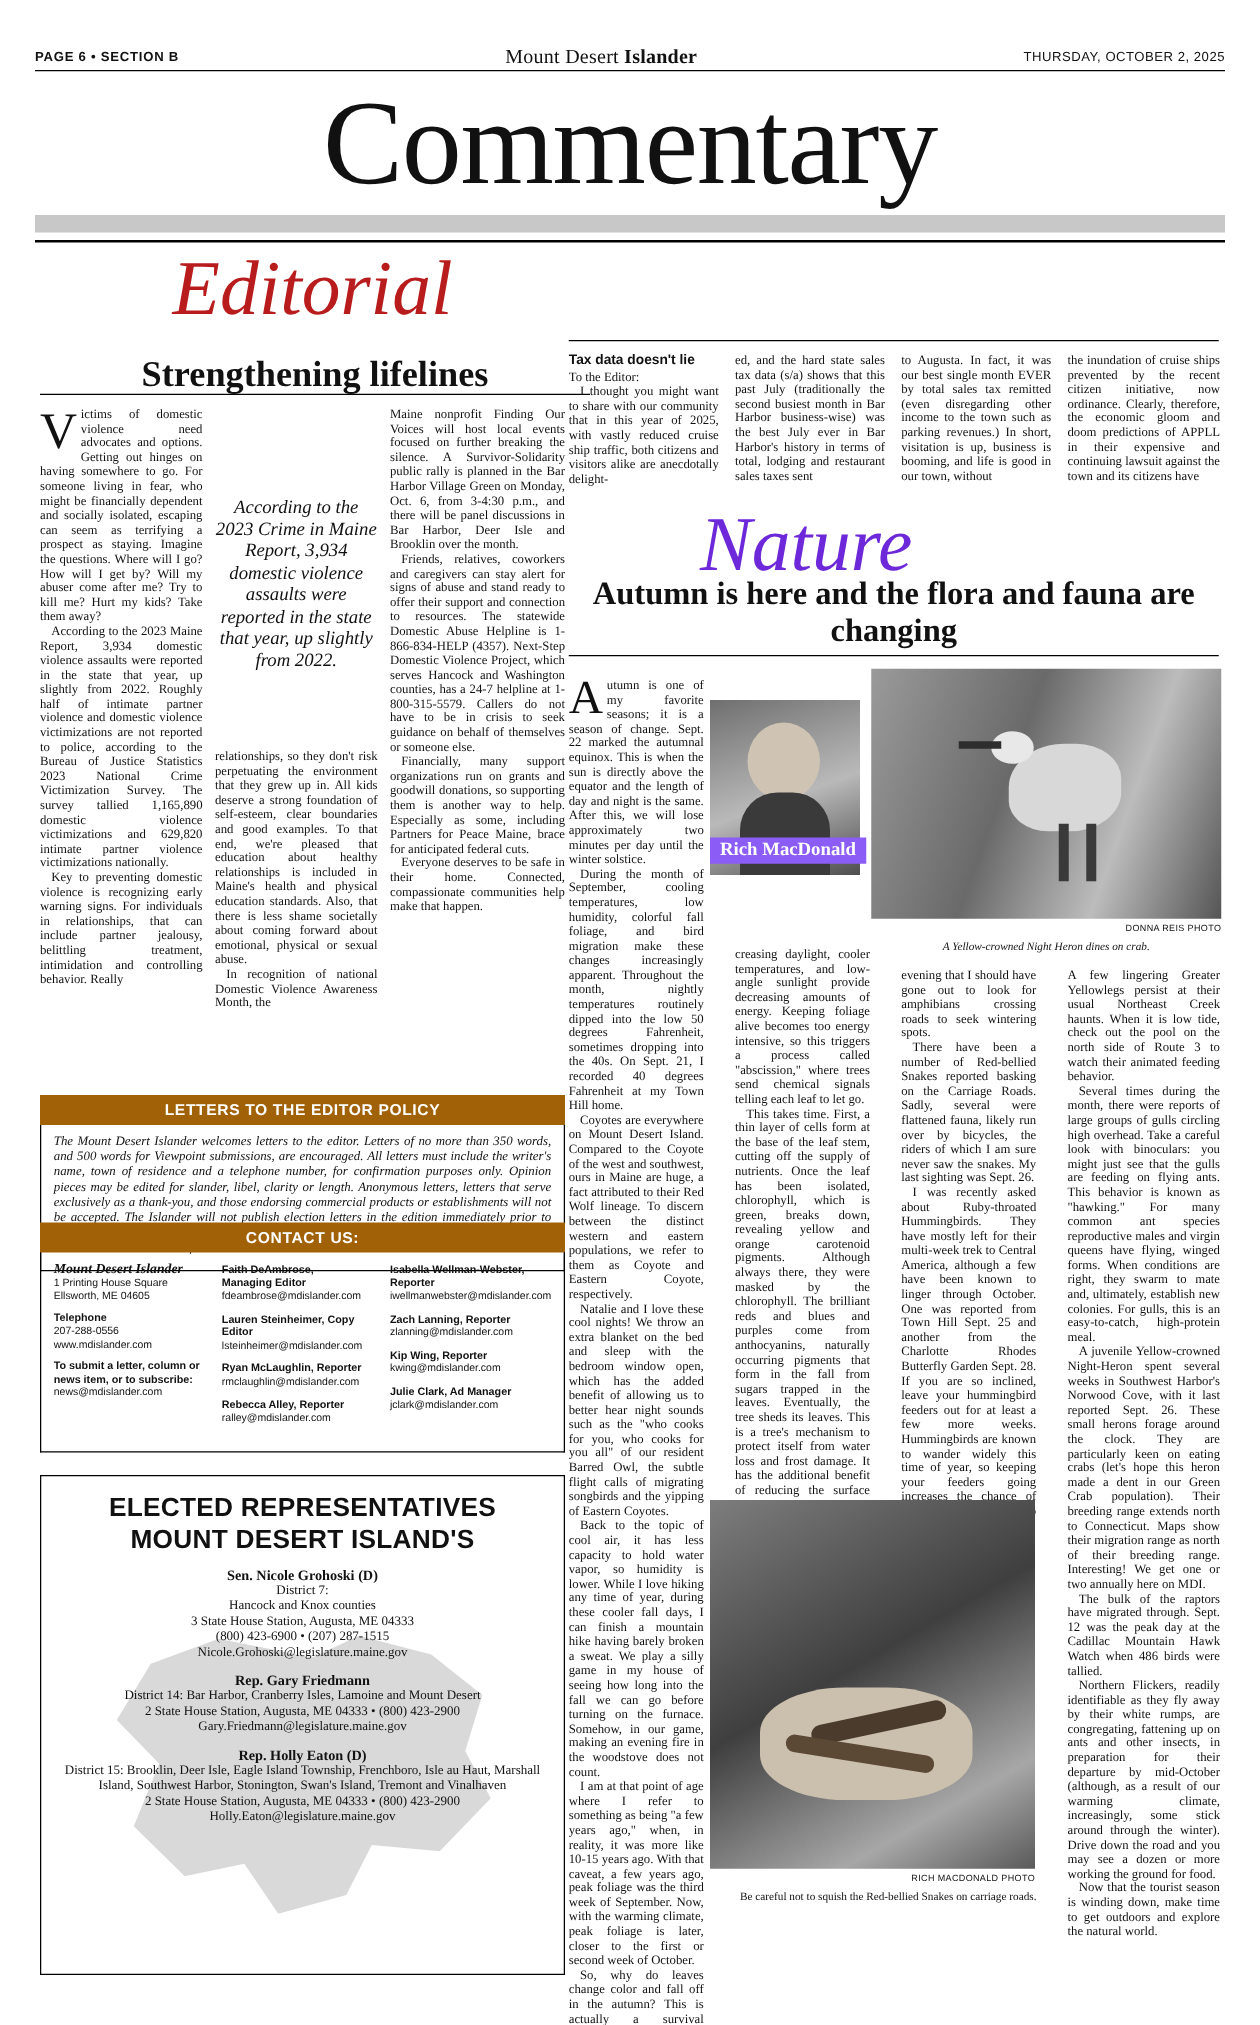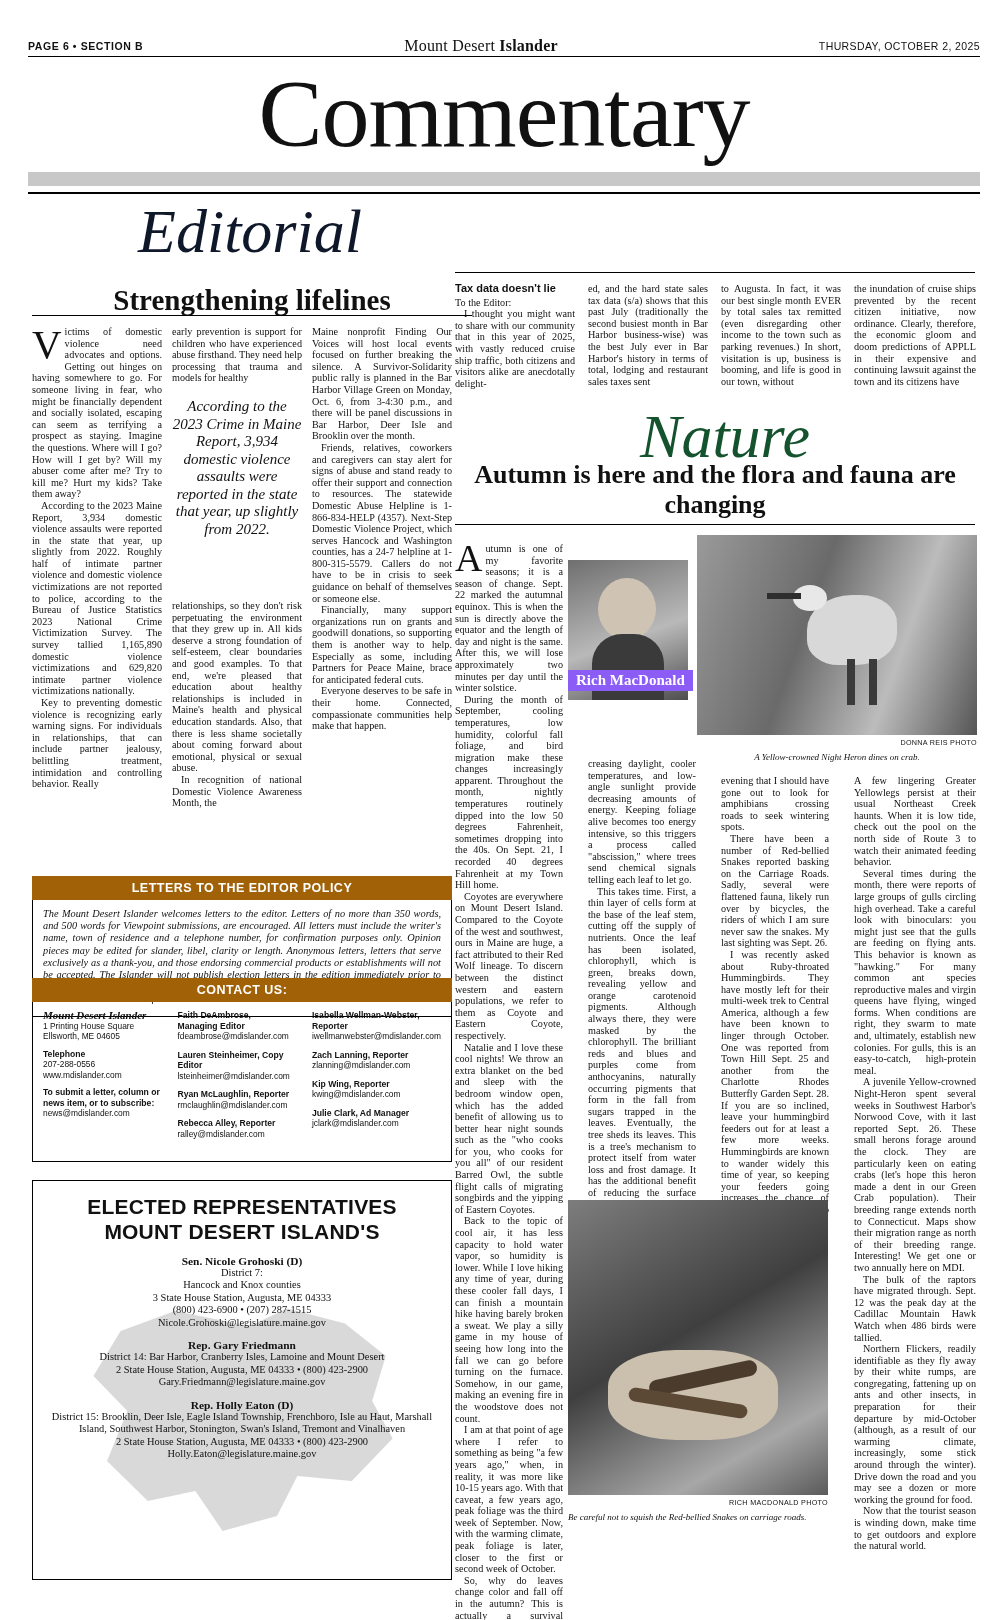--- a/index.html
+++ b/index.html
@@ -32,21 +32,21 @@
   .rule-2{position:absolute;left:28px;right:28px;top:192px;border-top:2px solid #000;}
 
   
   .col{position:absolute;font-size:10.2px;line-height:11.6px;text-align:justify;}
   .col p{margin:0;text-indent:9px;}
   .col p.noind{text-indent:0;}
 
   
   .editorial-word{
     position:absolute;left:100px;top:200px;width:300px;text-align:center;
-    font-style:italic;font-size:62px;color:#0f172a;line-height:1;
+    font-style:italic;font-size:62px;color:#b91c1c;line-height:1;
   }
   .editorial-hl{
     position:absolute;left:52px;top:285px;width:400px;text-align:center;
     font-size:29px;font-weight:bold;line-height:1.05;
   }
   .ed-rule{position:absolute;left:32px;top:315px;width:440px;border-top:1px solid #000;}
 
   .dropcap{float:left;font-size:41px;line-height:34px;padding-right:3px;margin-top:1px;font-weight:normal;}
 
   .pullquote{
@@ -57,22 +57,22 @@
   
   .letters-word{
     position:absolute;left:560px;top:198px;width:330px;text-align:center;
     font-style:italic;font-size:62px;color:#9a9a9a;line-height:1;
   }
   .let-rule{position:absolute;left:455px;top:272px;width:520px;border-top:1px solid #000;}
   .letter-head{font-family:"Liberation Sans",sans-serif;font-weight:bold;font-size:11px;margin-bottom:2px;}
 
   
   .nature-word{
-    position:absolute;left:560px;top:405px;width:330px;text-align:center;
-    font-style:italic;font-size:62px;color:#14532d;line-height:1;
+    position:absolute;left:560px;top:405px;width:330px;
+    font-style:italic;font-size:62px;color:#6d28d9;line-height:1;
   }
   .nature-hl{
     position:absolute;left:450px;top:460px;width:530px;text-align:center;
     font-size:26px;font-weight:bold;line-height:1.14;
   }
   .nat-rule{position:absolute;left:455px;top:524px;width:520px;border-top:1px solid #000;}
 
   
   .blackbar{
     position:absolute;background:#a16207;color:#fff;text-align:center;
@@ -138,23 +138,20 @@
   <div class="editorial-word">Editorial</div>
   <div class="editorial-hl">Strengthening lifelines</div>
   <div class="ed-rule"></div>
 
   <div class="col" style="left:32px;top:326px;width:130px;">
     <p class="noind"><span class="dropcap">V</span><span>ictims of domestic violence need advocates and options. Getting out hinges on having somewhere to go. For someone living in fear, who might be financially dependent and socially isolated, escaping can seem as terrifying a prospect as staying. Imagine the questions. Where will I go? How will I get by? Will my abuser come after me? Try to kill me? Hurt my kids? Take them away?</span></p>
     <p>According to the 2023 Maine Report, 3,934 domestic violence assaults were reported in the state that year, up slightly from 2022. Roughly half of intimate partner violence and domestic violence victimizations are not reported to police, according to the Bureau of Justice Statistics 2023 National Crime Victimization Survey. The survey tallied 1,165,890 domestic violence victimizations and 629,820 intimate partner violence victimizations nationally.</p>
     <p>Key to preventing domestic violence is recognizing early warning signs. For individuals in relationships, that can include partner jealousy, belittling treatment, intimidation and controlling behavior. Really</p>
   </div>
 
-  <div class="col" style="left:172px;top:326px;width:130px;">
-    <p class="noind">early prevention is support for children who have experienced abuse firsthand. They need help processing that trauma and models for healthy</p>
-  </div>
 
   <div class="pullquote">According to the 2023 Crime in Maine Report, 3,934 domestic violence assaults were reported in the state that year, up slightly from 2022.</div>
 
   <div class="col" style="left:172px;top:600px;width:130px;">
     <p class="noind">relationships, so they don't risk perpetuating the environment that they grew up in. All kids deserve a strong foundation of self-esteem, clear boundaries and good examples. To that end, we're pleased that education about healthy relationships is included in Maine's health and physical education standards. Also, that there is less shame societally about coming forward about emotional, physical or sexual abuse.</p>
     <p>In recognition of national Domestic Violence Awareness Month, the</p>
   </div>
 
   <div class="col" style="left:312px;top:326px;width:140px;">
     <p class="noind">Maine nonprofit Finding Our Voices will host local events focused on further breaking the silence. A Survivor-Solidarity public rally is planned in the Bar Harbor Village Green on Monday, Oct. 6, from 3-4:30 p.m., and there will be panel discussions in Bar Harbor, Deer Isle and Brooklin over the month.</p>
@@ -295,19 +292,19 @@
     <p>Northern Flickers, readily identifiable as they fly away by their white rumps, are congregating, fattening up on ants and other insects, in preparation for their departure by mid-October (although, as a result of our warming climate, increasingly, some stick around through the winter). Drive down the road and you may see a dozen or more working the ground for food.</p>
     <p>Now that the tourist season is winding down, make time to get outdoors and explore the natural world.</p>
   </div>
 
   <div class="photo" style="left:568px;top:1200px;width:260px;height:295px;background:linear-gradient(150deg,#7d7d7d,#3f3f3f 45%,#a7a7a7 80%,#5a5a5a);">
     <div style="position:absolute;left:40px;top:150px;width:170px;height:90px;background:#cbbfae;border-radius:40%;"></div>
     <div style="position:absolute;left:80px;top:170px;width:110px;height:16px;background:#4a3b2c;border-radius:10px;transform:rotate(-12deg);"></div>
     <div style="position:absolute;left:60px;top:196px;width:120px;height:14px;background:#5b4835;border-radius:10px;transform:rotate(9deg);"></div>
   </div>
   <div class="credit" style="left:568px;top:1498px;width:260px;">RICH MACDONALD PHOTO</div>
-  <div class="cap" style="left:568px;top:1512px;width:280px;font-style:italic;">Be careful not to squish the Red-bellied Snakes on carriage roads.</div>
+  <div class="cap" style="left:592px;top:1512px;width:280px;">Be careful not to squish the Red-bellied Snakes on carriage roads.</div>
 
   <div class="col" style="left:455px;top:1245px;width:108px;">
     <p class="noind" style="visibility:hidden;">So, why do leaves change color and fall off in the autumn? This is actually a survival strategy. During the growing season, leaves act as solar panels, capturing sunlight and, through the process of photosynthesis, converting it into energy, which is the scientific way of saying it makes plants grow. This time of year, de-</p>
   </div>
 
 </div>
 
 </body></html>

